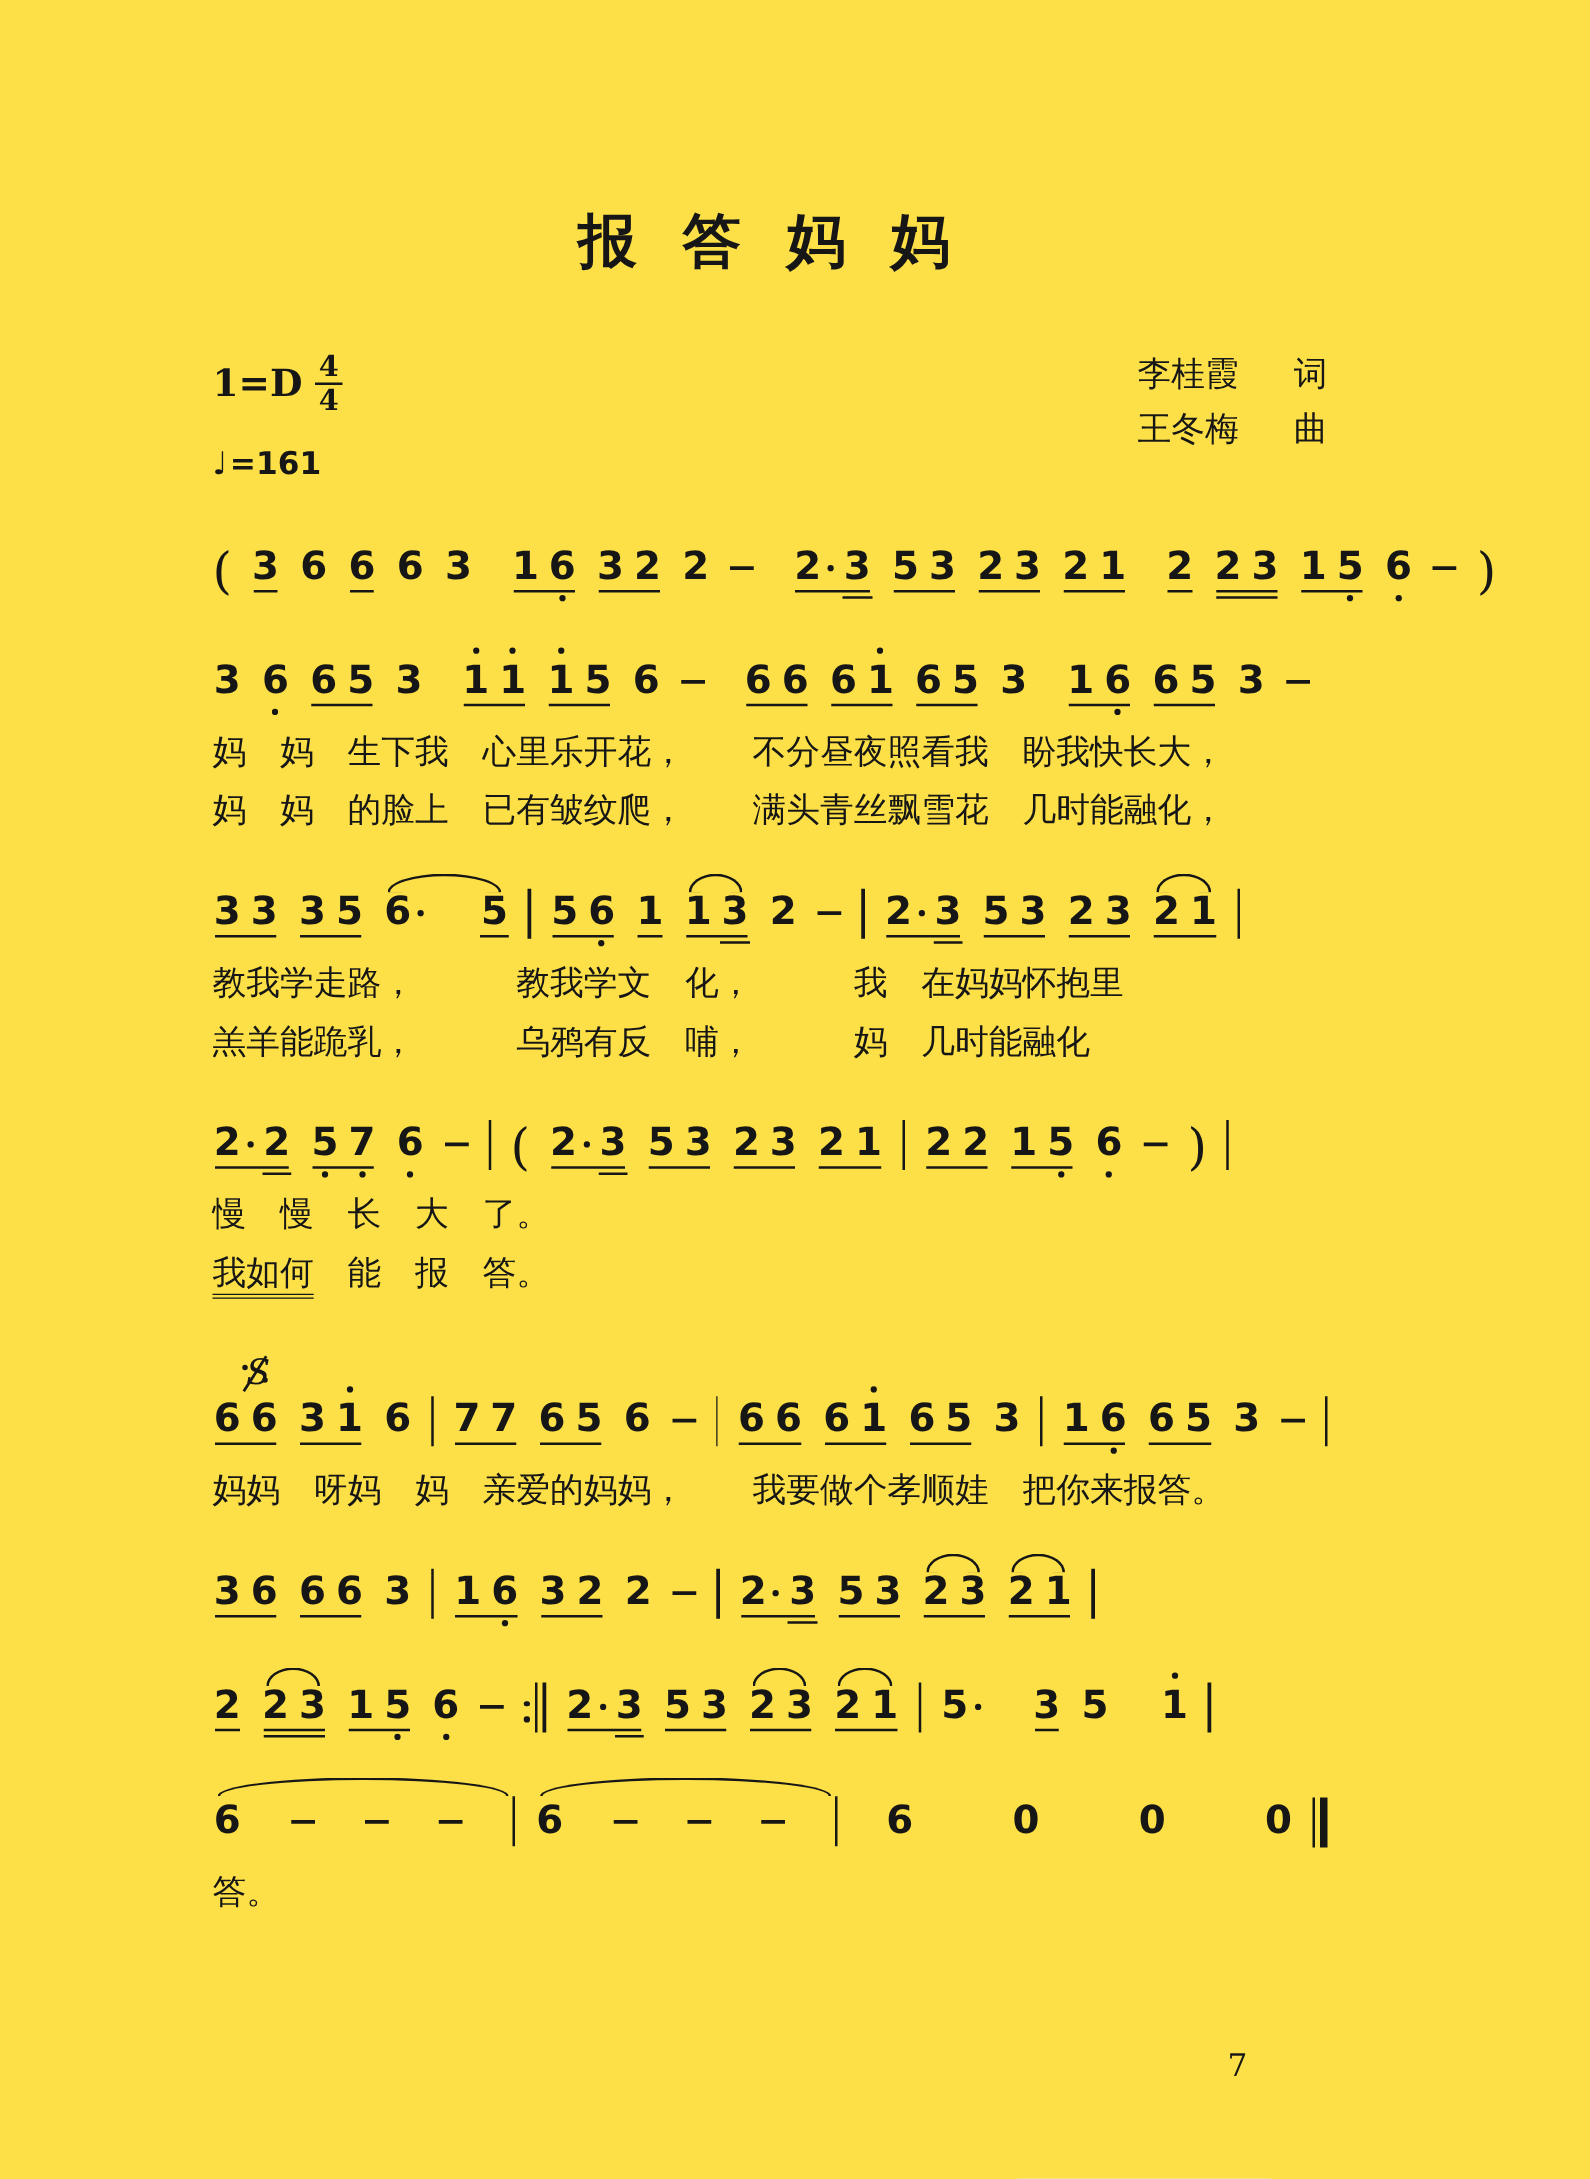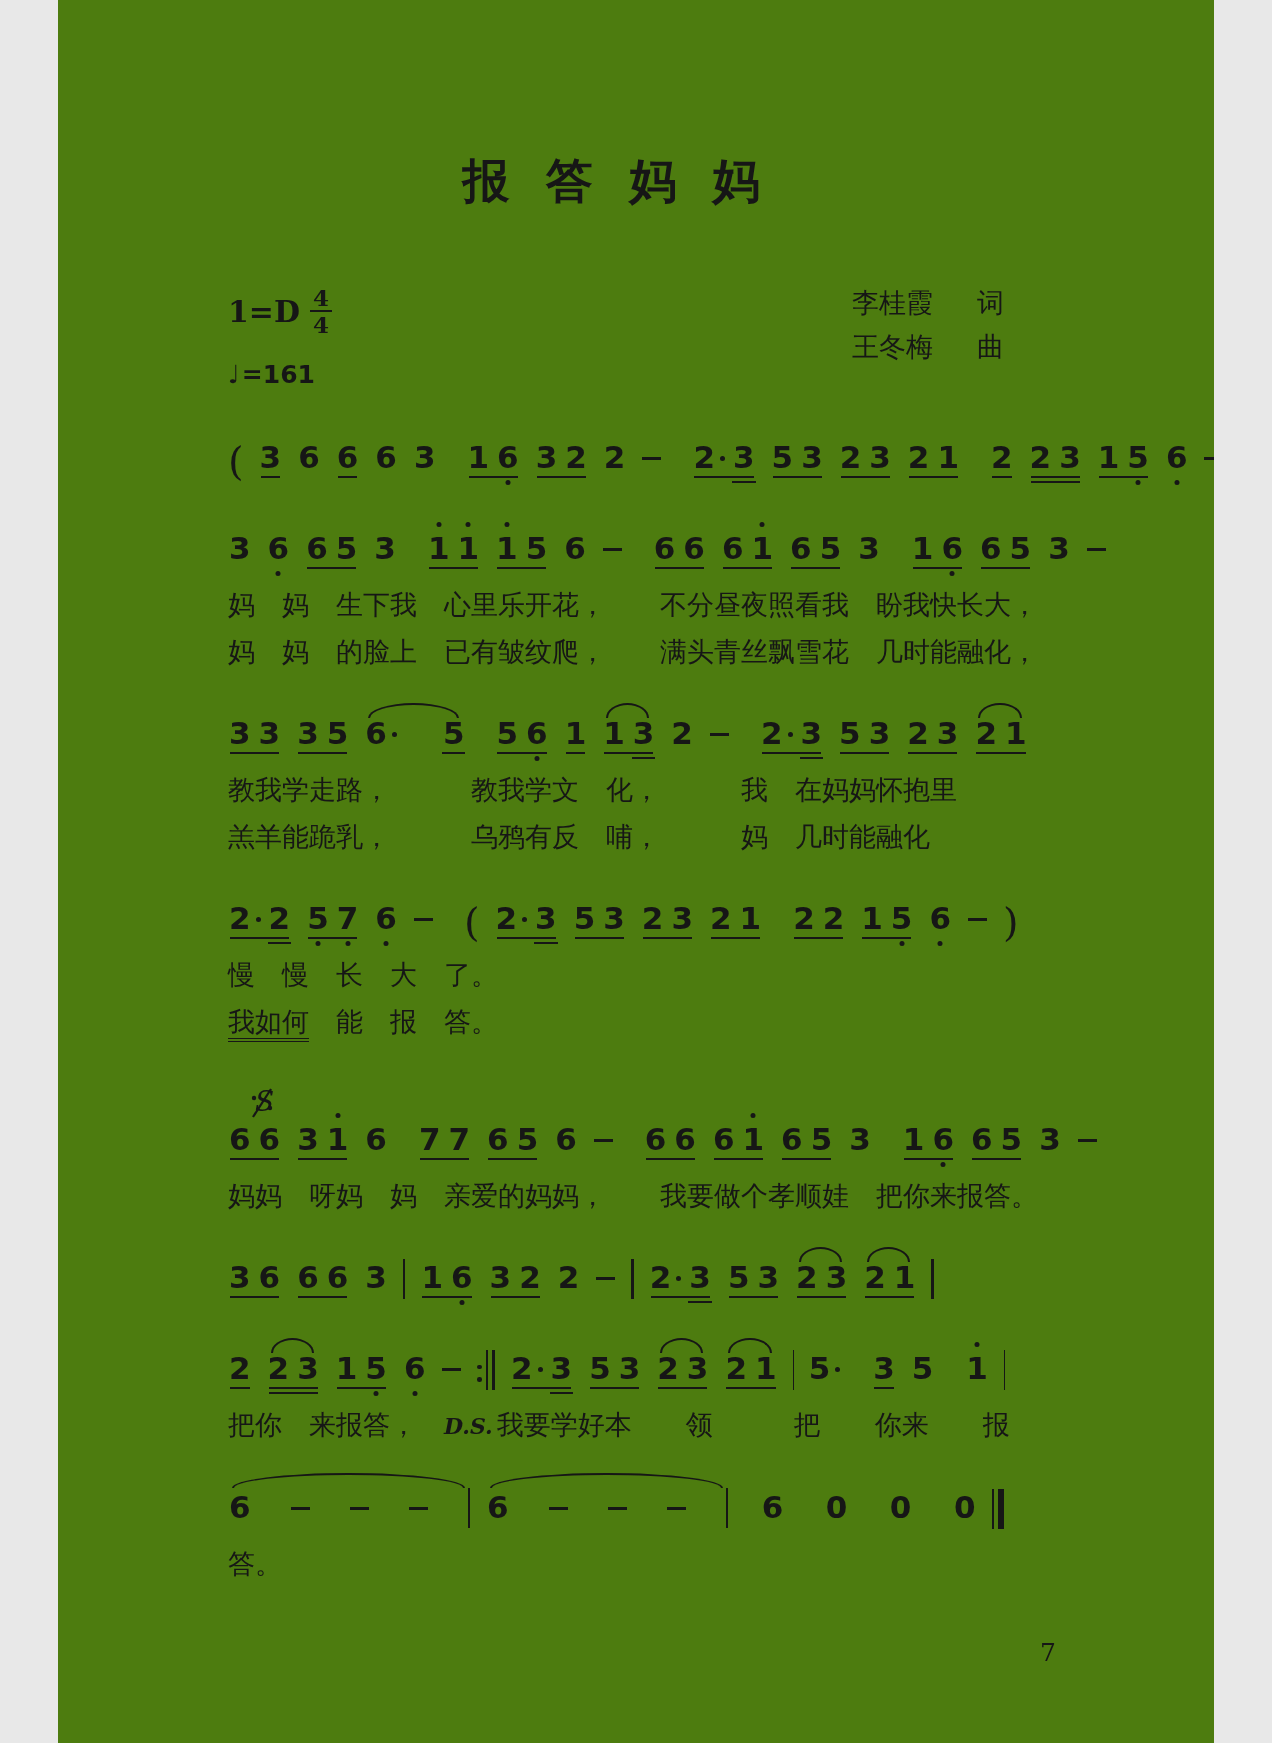--- a/index.html
+++ b/index.html
@@ -1,22 +1,22 @@
 <!DOCTYPE html>
 <html><head>
 <meta charset="utf-8">
 <style>
   html,body{margin:0;padding:0;background:#e8e8e8;}
-  .page{position:relative;width:1156px;height:1743px;margin:0 auto;background:#4d7c0f;
-        overflow:hidden;color:#161616;box-sizing:border-box;padding:0 210px 0 170px;
+  .page{position:relative;width:1272px;height:1743px;margin:0 auto;background:#fde047;
+        overflow:hidden;color:#161616;box-sizing:border-box;padding:12px 210px 0 170px;
         font-family:"DejaVu Sans",sans-serif;}
   
   .title{margin-top:150px;text-align:center;font-family:"DejaVu Serif",serif;
          font-weight:bold;font-size:47px;letter-spacing:10px;}
-  .meta-row{display:flex;justify-content:space-between;align-items:flex-start;margin-top:72px;}
+  .meta-row{display:flex;justify-content:space-between;align-items:flex-start;margin-top:56px;}
   .key-sig{display:flex;align-items:center;gap:10px;font-weight:bold;font-size:30px;
            font-family:"DejaVu Serif",serif;}
   .frac{display:inline-flex;flex-direction:column;align-items:center;font-size:23px;line-height:1.1;}
   .frac .num{border-bottom:2.5px solid #161616;padding:0 3px;}
   .tempo{margin-top:22px;font-weight:bold;font-size:25px;display:flex;align-items:center;gap:2px;}
   .credits{display:flex;flex-direction:column;gap:8px;font-family:"DejaVu Serif",serif;
            font-size:27px;align-items:flex-end;}
   .credit-row{display:flex;gap:44px;}
   
   .score{margin-top:50px;}
@@ -573,21 +573,20 @@
           </span>
           <span class="grp">
             <span class="note">5</span>
           </span>
           <span class="spacer" style="width: 10px;"></span>
           <span class="grp">
             <span class="note">1<span class="hd"></span></span>
           </span>
           <span class="vbar"></span>
         </div>
-        <div class="lyric-row"><span>把你　来报答，　</span><span class="ds">D.S.</span><span>我要学好本　　领　　　把　　你来　　报</span></div>
       </div>
       <div class="line-block">
         <div class="music-row">
           <span class="grp arc" style="column-gap: 40px;">
             <span class="note">6</span>
             <span class="dash"></span>
             <span class="dash"></span>
             <span class="dash"></span>
             <span class="vbar inner"></span>
           </span>

